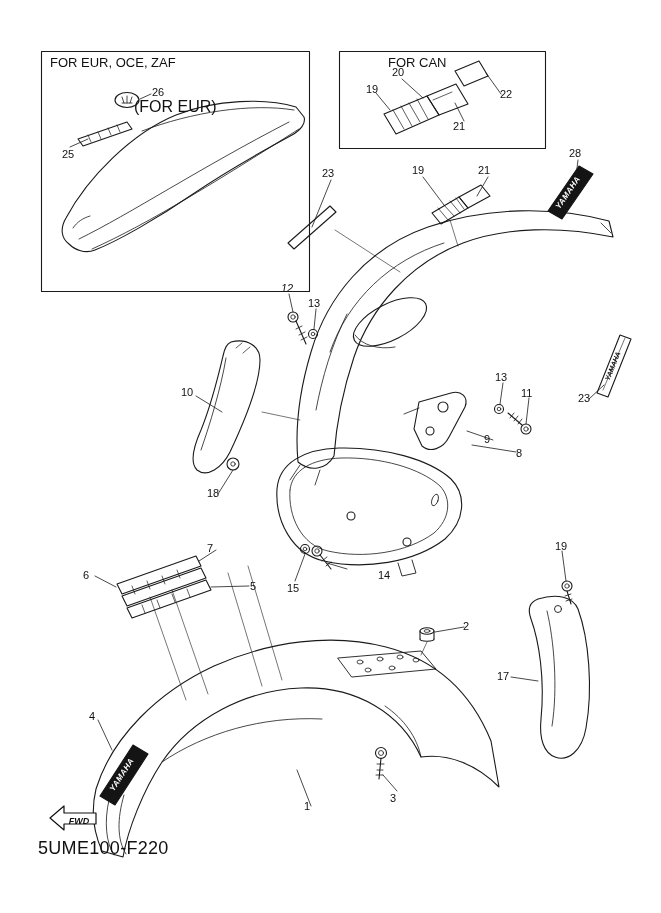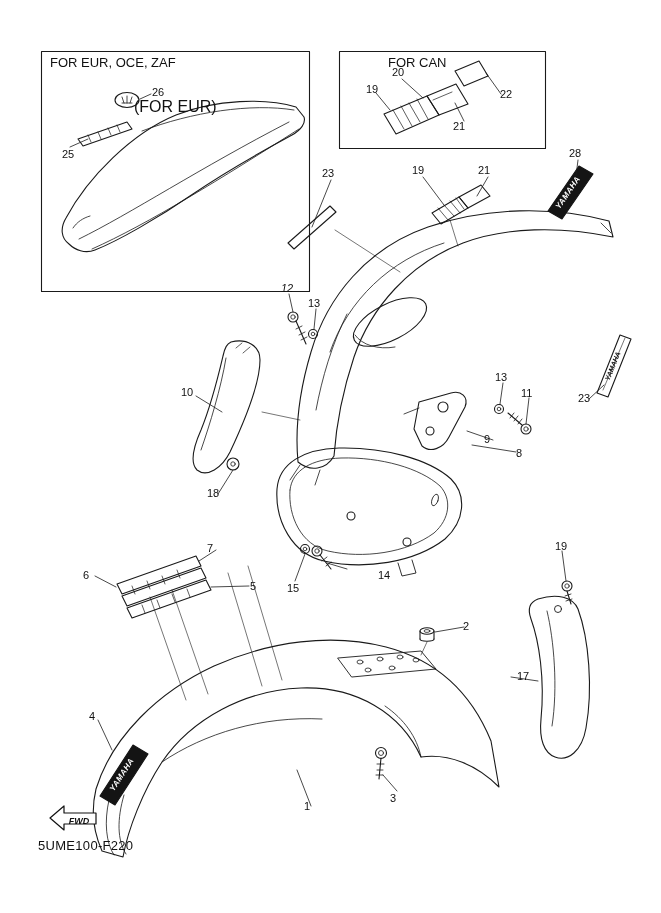--- a/index.html
+++ b/index.html
@@ -7,21 +7,21 @@
     position:relative;width:661px;height:913px;background:#ffffff;
     font-family:"Liberation Sans",sans-serif;color:#111;overflow:hidden;
   }
   .stage svg{position:absolute;left:0;top:0;}
   .co{
     position:absolute;font-size:11px;line-height:14px;color:#111;
     white-space:nowrap;user-select:none;
   }
   .box-label{font-size:13px;}
   .small-note{font-size:16px;}
-  .part-code{position:absolute;font-size:13px;letter-spacing:.3px;}
+  .part-code{position:absolute;font-size:18px;letter-spacing:.3px;}
 </style>
 </head>
 <body>
 
 <div class="stage">
 
   <svg width="661" height="913" viewBox="0 0 661 913" fill="none" stroke="#1a1a1a" stroke-width="1.1" stroke-linecap="round" stroke-linejoin="round">
 
     <g>
       <rect x="41.5" y="51.5" width="268" height="240"></rect>
@@ -325,19 +325,19 @@
   <div class="co" style="left:578px;top:391px;">23</div>
 
   <div class="co" style="left:207px;top:541px;">7</div>
   <div class="co" style="left:83px;top:568px;">6</div>
   <div class="co" style="left:250px;top:579px;">5</div>
   <div class="co" style="left:287px;top:581px;">15</div>
   <div class="co" style="left:341px;top:568px;margin-left:37px;">14</div>
 
   <div class="co" style="left:555px;top:539px;">19</div>
   <div class="co" style="left:463px;top:619px;">2</div>
-  <div class="co" style="left:517px;top:669px;">17</div>
+  <div class="co" style="left:497px;top:669px;">17</div>
   <div class="co" style="left:89px;top:709px;">4</div>
   <div class="co" style="left:390px;top:791px;">3</div>
   <div class="co" style="left:304px;top:799px;">1</div>
 
   <div class="part-code" style="left:38px;top:838px;">5UME100-F220</div>
 </div>
 
 </body></html>

